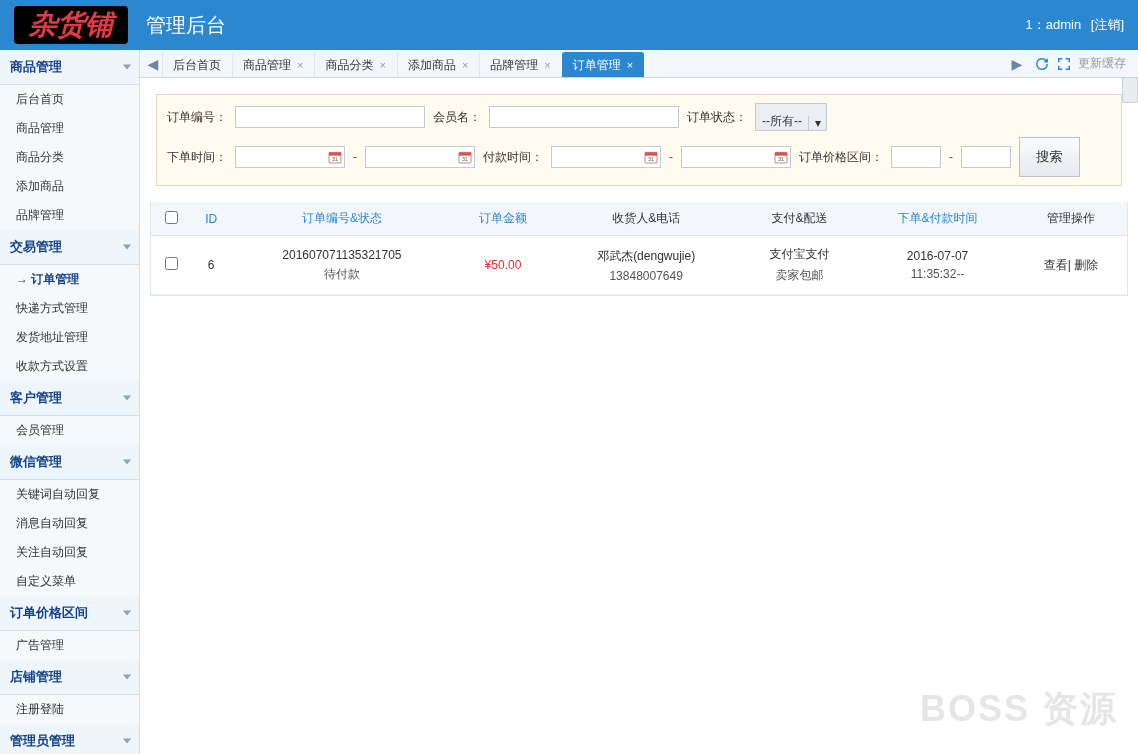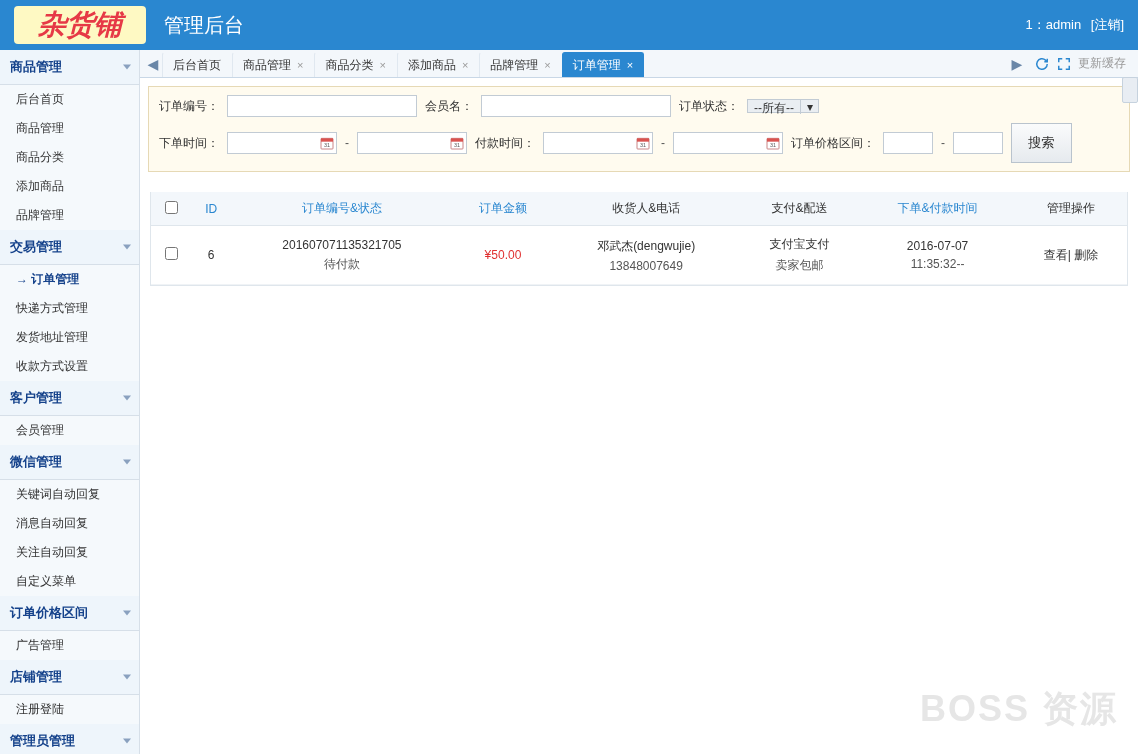--- a/index.html
+++ b/index.html
@@ -1,21 +1,21 @@
 <!DOCTYPE html>
 <html><head>
 <meta charset="utf-8">
 <style>
 * { margin: 0; padding: 0; box-sizing: border-box; }
 body { font-family: "Microsoft YaHei", Arial, sans-serif; font-size: 12px; color: #333; background: #fff; overflow: hidden; width: 1138px; height: 754px; }
 
 
 .header { height: 50px; background: #2a87d0; display: flex; align-items: center; padding: 0 14px; position: relative; }
 .logo { display: flex; align-items: center; gap: 8px; }
-.logo-text { font-family: "STXingkai", cursive; font-size: 28px; font-weight: bold; color: #e63946; background: #fef9c3; padding: 0 24px; border-radius: 4px; font-style: italic; }
+.logo-text { font-family: "STXingkai", cursive; font-size: 28px; font-weight: bold; color: #e63946; background: #000000; padding: 0 15px; border-radius: 4px; font-style: italic; }
 .header-title { color: #fff; font-size: 20px; margin-left: 10px; }
 .header-right { position: absolute; right: 14px; color: #fff; font-size: 13px; }
 .header-right a { color: #fff; text-decoration: none; margin-left: 6px; }
 
 
 .container { display: flex; height: calc(100% - 50px); }
 
 
 .sidebar { width: 140px; background: #f5f9fc; border-right: 1px solid #d6dfe8; overflow-y: auto; }
 .sidebar-header { padding: 8px 10px; font-size: 13px; font-weight: bold; color: #15428b; background: #eef5fb; border-bottom: 1px solid #d6dfe8; position: relative; cursor: pointer; }
@@ -34,38 +34,38 @@
 .tab { padding: 0 10px; display: flex; align-items: center; gap: 6px; border: 1px solid transparent; border-bottom: none; background: #f3f7fb; color: #333; cursor: pointer; font-size: 12px; border-radius: 3px 3px 0 0; margin-top: 2px; border-left: 1px solid #e0e8f0; }
 .tab.active { background: #2a87d0; color: #fff; border-color: #2a87d0; }
 .tab .close { font-size: 11px; color: #999; cursor: pointer; }
 .tab.active .close { color: #fff; }
 .tab .close::before { content: "×"; }
 .tabs-actions { display: flex; align-items: center; gap: 6px; padding: 12px 8px; color: #2a87d0; font-size: 12px; }
 .icon-btn { width: 16px; height: 16px; cursor: pointer; display: inline-flex; align-items: center; justify-content: center; }
 .refresh-text { color: #999; cursor: pointer; }
 
 
-.filter-panel { margin: 8px; border: 1px solid #e6d9b5; background: #fffbef; padding: 8px 10px; }
+.filter-panel { margin: 16px; border: 1px solid #e6d9b5; background: #fffbef; padding: 8px 10px; }
 .filter-row { display: flex; align-items: center; gap: 8px; margin-bottom: 6px; flex-wrap: nowrap; }
 .filter-row:last-child { margin-bottom: 0; }
 .filter-label { color: #333; white-space: nowrap; }
 .filter-input { border: 1px solid #c2cbd4; height: 22px; padding: 0 4px; background: #fff; vertical-align: middle; }
 .filter-input.w-lg { width: 190px; }
 .filter-input.w-xs { width: 50px; }
 .date-field { display: inline-flex; align-items: center; border: 1px solid #c2cbd4; height: 22px; background: #fff; }
 .date-field input { border: none; width: 90px; height: 20px; padding: 0 4px; }
 .cal-icon { display: inline-flex; width: 18px; height: 20px; align-items: center; justify-content: center; }
 .sep { color: #555; }
-.select-wrap { border: 1px solid #c2cbd4; background: #eaeef2; height: 14px; display: inline-flex; align-items: flex-start; }
+.select-wrap { border: 1px solid #c2cbd4; background: #eaeef2; height: 28px; display: inline-flex; align-items: flex-end; }
 .select-wrap span { padding: 0 6px; }
 .select-wrap .arrow { width: 18px; text-align: center; border-left: 1px solid #c2cbd4; }
 .search-btn { height: 40px; padding: 0 16px; background: linear-gradient(#fafbfc,#e6eaee); border: 1px solid #b9c3cd; cursor: pointer; color: #333; }
 
 
-.table-wrap { margin: 12px 10px; border: 1px solid #dfe6ec; border-top: none; }
+.table-wrap { margin: 0 10px; border: 1px solid #dfe6ec; border-top: none; }
 table { width: 100%; border-collapse: collapse; }
 thead tr { background: #f3f7fb; }
 th { padding: 8px 6px; font-weight: normal; text-align: center; border-bottom: 1px solid #dfe6ec; color: #333; font-size: 12px; }
 th.link-col { color: #2a87d0; }
 td { padding: 10px 6px; text-align: center; border-bottom: 1px solid #f0f3f6; font-size: 12px; color: #333; }
 td .line2 { margin-top: 4px; color: #555; }
 .price { color: #e03131; }
 .chk { width: 13px; height: 13px; }
 td.ops { white-space: nowrap; }
 td.ops span { cursor: pointer; }

